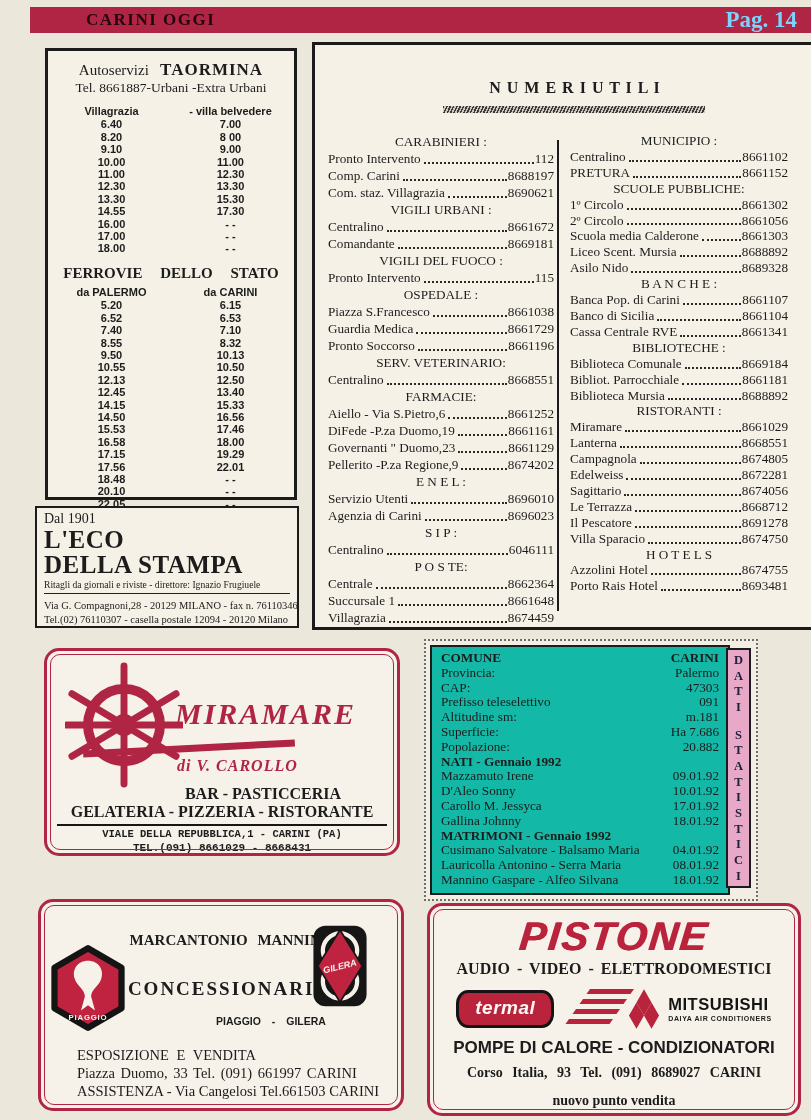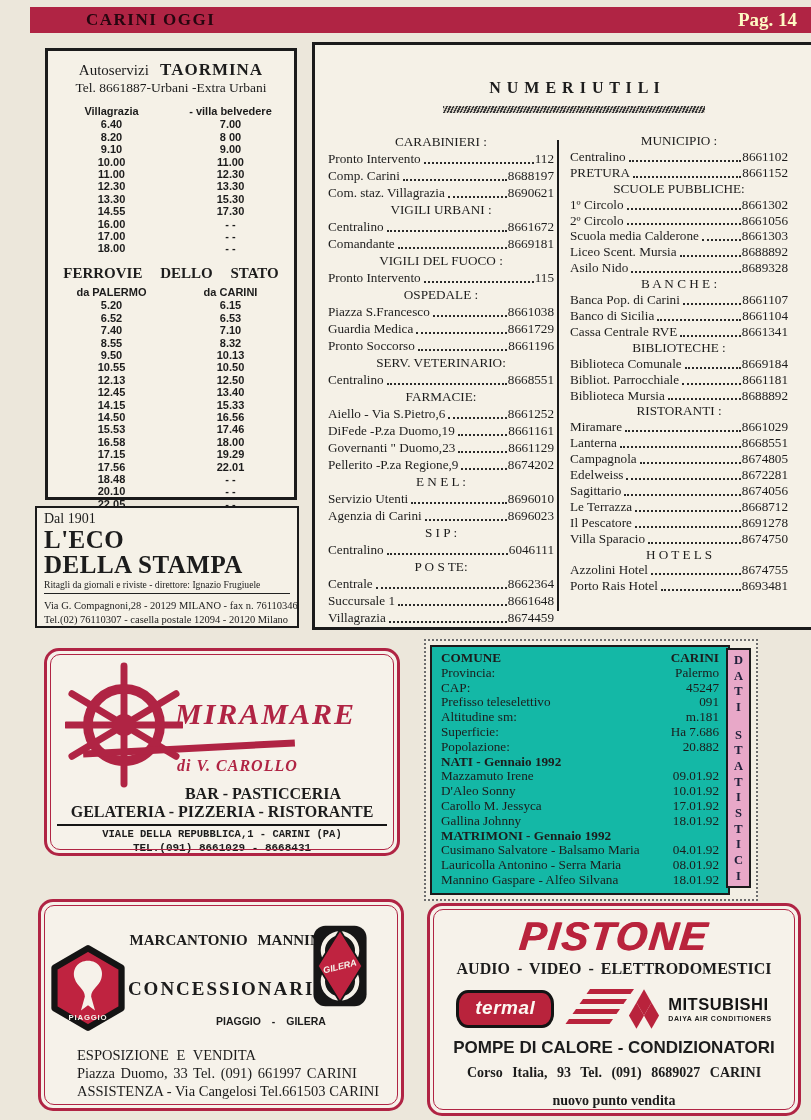--- a/index.html
+++ b/index.html
@@ -2,21 +2,21 @@
 <html><head>
 <meta charset="utf-8">
 <style>
   html,body{margin:0;padding:0;background:#d8d2c6;}
   .page{position:relative;width:811px;height:1120px;background:#ece7db;overflow:hidden;
         font-family:"Liberation Serif",serif;color:#1c1c1c;}
   
   .topbar{position:absolute;left:30px;top:7px;right:0;height:26px;background:#b02444;}
   .topbar .ttl{position:absolute;left:56px;top:0;line-height:26px;font-weight:bold;font-size:17px;
                letter-spacing:1.5px;color:#26060f;}
-  .topbar .pg{position:absolute;right:14px;top:0;line-height:26px;font-weight:bold;font-size:19px;color:#fef9c3;}
+  .topbar .pg{position:absolute;right:14px;top:0;line-height:26px;font-weight:bold;font-size:23px;color:#7dd3fc;}
   
   .blackbox{position:absolute;background:#f5f1e7;border:3px solid #1b1b1b;box-sizing:border-box;}
   .redbox{position:absolute;background:#f6f2ea;border:3px solid #b02444;border-radius:15px;box-sizing:border-box;}
   .redbox::after{content:"";position:absolute;inset:3px;border:1.5px solid #b02444;border-radius:10px;pointer-events:none;}
   
   #bus-box{left:45px;top:48px;width:252px;height:452px;padding:9px 4px;}
   .bus-title{text-align:center;font-size:15px;}
   .bus-title b{font-size:17px;letter-spacing:1px;}
   .bus-sub{text-align:center;font-size:13.5px;margin-bottom:9px;}
   .thead,.trow{display:flex;font-family:"Liberation Sans",sans-serif;font-weight:bold;font-size:11px;line-height:12.4px;}
@@ -523,21 +523,21 @@
         <div class="crow b">
           <span>COMUNE</span>
           <span>CARINI</span>
         </div>
         <div class="crow">
           <span>Provincia:</span>
           <span>Palermo</span>
         </div>
         <div class="crow">
           <span>CAP:</span>
-          <span>45247</span>
+          <span>47303</span>
         </div>
         <div class="crow">
           <span>Prefisso teleselettivo</span>
           <span>091</span>
         </div>
         <div class="crow">
           <span>Altitudine sm:</span>
           <span>m.181</span>
         </div>
         <div class="crow">

